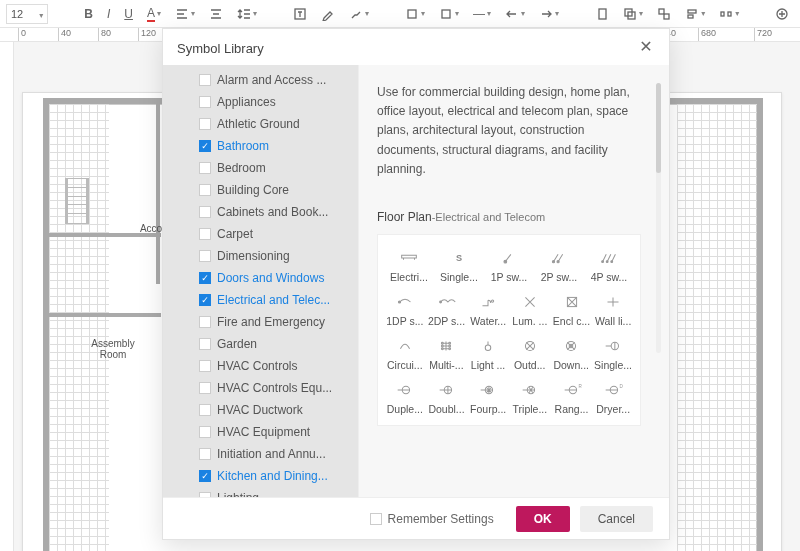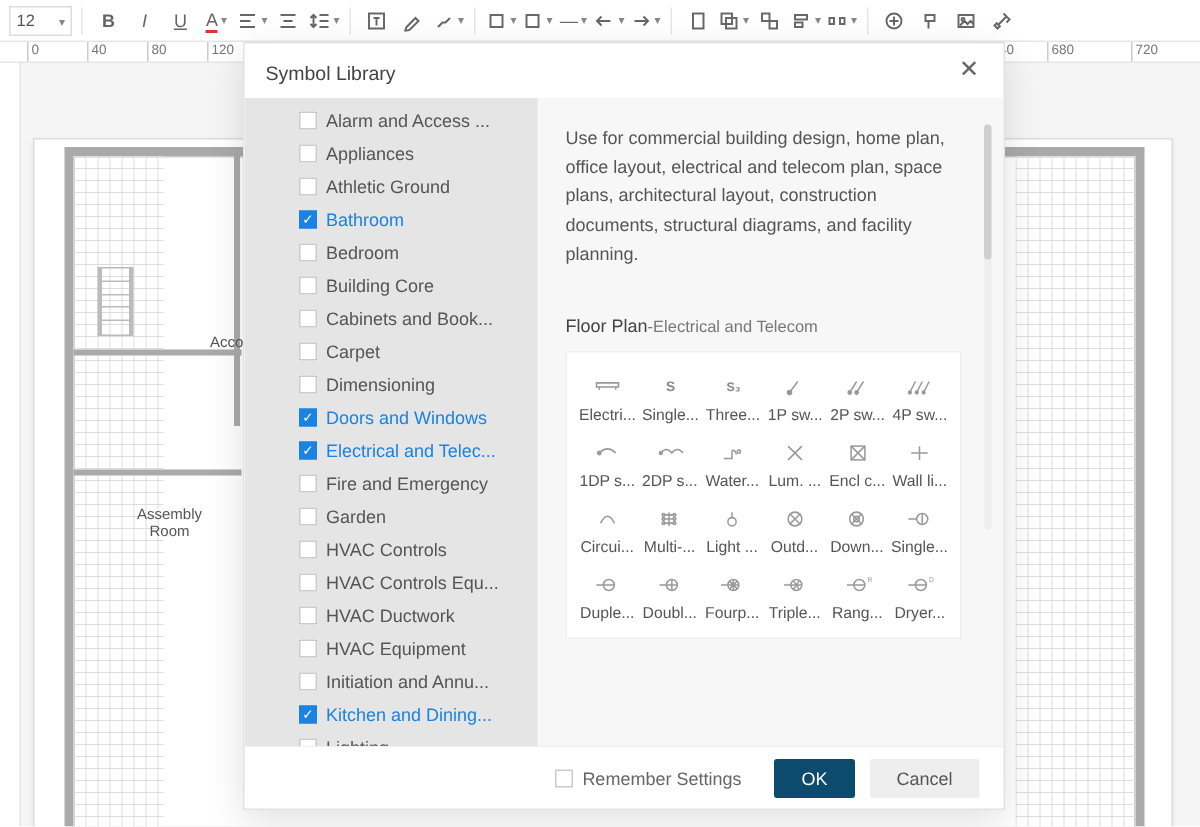--- a/index.html
+++ b/index.html
@@ -1,19 +1,19 @@
 <!DOCTYPE html>
 <html><head>
 <meta charset="utf-8">
 <style>
   * { box-sizing: border-box; margin: 0; padding: 0; font-family: -apple-system, BlinkMacSystemFont, "Segoe UI", Arial, sans-serif; }
   body { background: #fff; width: 800px; height: 551px; overflow: hidden; position: relative; }
 
   
-  .toolbar { height: 28px; display: flex; align-items: center; padding: 0 6px; gap: 2px; border-bottom: 1px solid #e5e5e5; font-size: 12px; color: #555; background:#fff; }
+  .toolbar { height: 28px; display: flex; align-items: center; padding: 0 6px; gap: 14px; border-bottom: 1px solid #e5e5e5; font-size: 12px; color: #555; background:#fff; }
   .toolbar .sep { width: 1px; height: 18px; background: #e5e5e5; margin: 0 4px; }
   .tb-btn { width: 22px; height: 22px; display: flex; align-items: center; justify-content: center; cursor: pointer; color: #666; }
   .font-size-box { display: flex; align-items: center; border: 1px solid #ddd; height: 20px; padding: 0 4px; gap: 14px; font-size: 11px; color:#555; }
   .drop::after { content: "▾"; font-size: 8px; margin-left: 2px; color:#888; }
 
   .svg-ic { width: 14px; height: 14px; stroke: #666; stroke-width: 1.3; fill: none; }
 
   
   .ruler { height: 14px; background: #fff; border-bottom: 1px solid #e5e5e5; position: relative; font-size: 9px; color: #777; overflow:hidden; }
   .ruler .tick { position: absolute; top: 0; height: 14px; border-left: 1px solid #ccc; padding-left: 2px; line-height: 10px; }
@@ -51,21 +51,21 @@
   .sym-icon { height: 26px; display:flex; align-items:center; justify-content:center; color:#999; }
   .sym-icon svg { width: 22px; height: 16px; stroke:#999; stroke-width:1.1; fill:none; }
   .sym-label { font-size: 10.5px; color: #555; white-space: nowrap; overflow: hidden; text-overflow: ellipsis; padding: 0 2px; }
   .r-track { position:absolute; right:8px; top:18px; width:5px; height:270px; background:#eee; border-radius:3px;}
   .r-thumb { position:absolute; right:8px; top:18px; width:5px; height:90px; background:#cfcfcf; border-radius:3px;}
 
   .dlg-footer { height: 42px; display: flex; align-items: center; justify-content: flex-end; gap: 10px; padding: 0 16px; border-top: 1px solid #eee; font-size: 12px; }
   .remember { display:flex; align-items:center; gap:6px; color:#666; margin-right: 12px; }
   .remember .chk { width:12px; height:12px; border:1px solid #ccc; }
   .btn { height: 26px; padding: 0 18px; border-radius: 2px; font-size: 12px; display:flex; align-items:center; justify-content:center; cursor:pointer; }
-  .btn-ok { background: #0c4a6e; color: #fff; }
+  .btn-ok { background: #be185d; color: #fff; font-weight: bold; }
   .btn-cancel { background: #eee; color:#555; }
 </style>
 </head>
 <body>
 
 <div class="toolbar">
   <div class="font-size-box">
     <span>12</span>
       <span class="drop"></span>
   </div>
@@ -353,28 +353,20 @@
               <div class="sym-icon">
                 <svg viewBox="0 0 24 16">
                   <text x="12" y="11" text-anchor="middle" font-size="10" font-weight="bold" fill="#888" stroke="none">S</text>
                 </svg>
               </div>
               <div class="sym-label">Single...</div>
             </div>
             <div class="sym-cell">
               <div class="sym-icon">
                 <svg viewBox="0 0 24 16">
-                  <text x="12" y="11" text-anchor="middle" font-size="9" font-weight="bold" fill="#888" stroke="none">S₃</text>
-                </svg>
-              </div>
-              <div class="sym-label">Three...</div>
-            </div>
-            <div class="sym-cell">
-              <div class="sym-icon">
-                <svg viewBox="0 0 24 16">
                   <path d="M8 12l6-8"></path>
                   <circle cx="8" cy="12" r="1.5" fill="#999"></circle>
                 </svg>
               </div>
               <div class="sym-label">1P sw...</div>
             </div>
             <div class="sym-cell">
               <div class="sym-icon">
                 <svg viewBox="0 0 24 16">
                   <path d="M6 12l5-8M11 12l5-8"></path>

